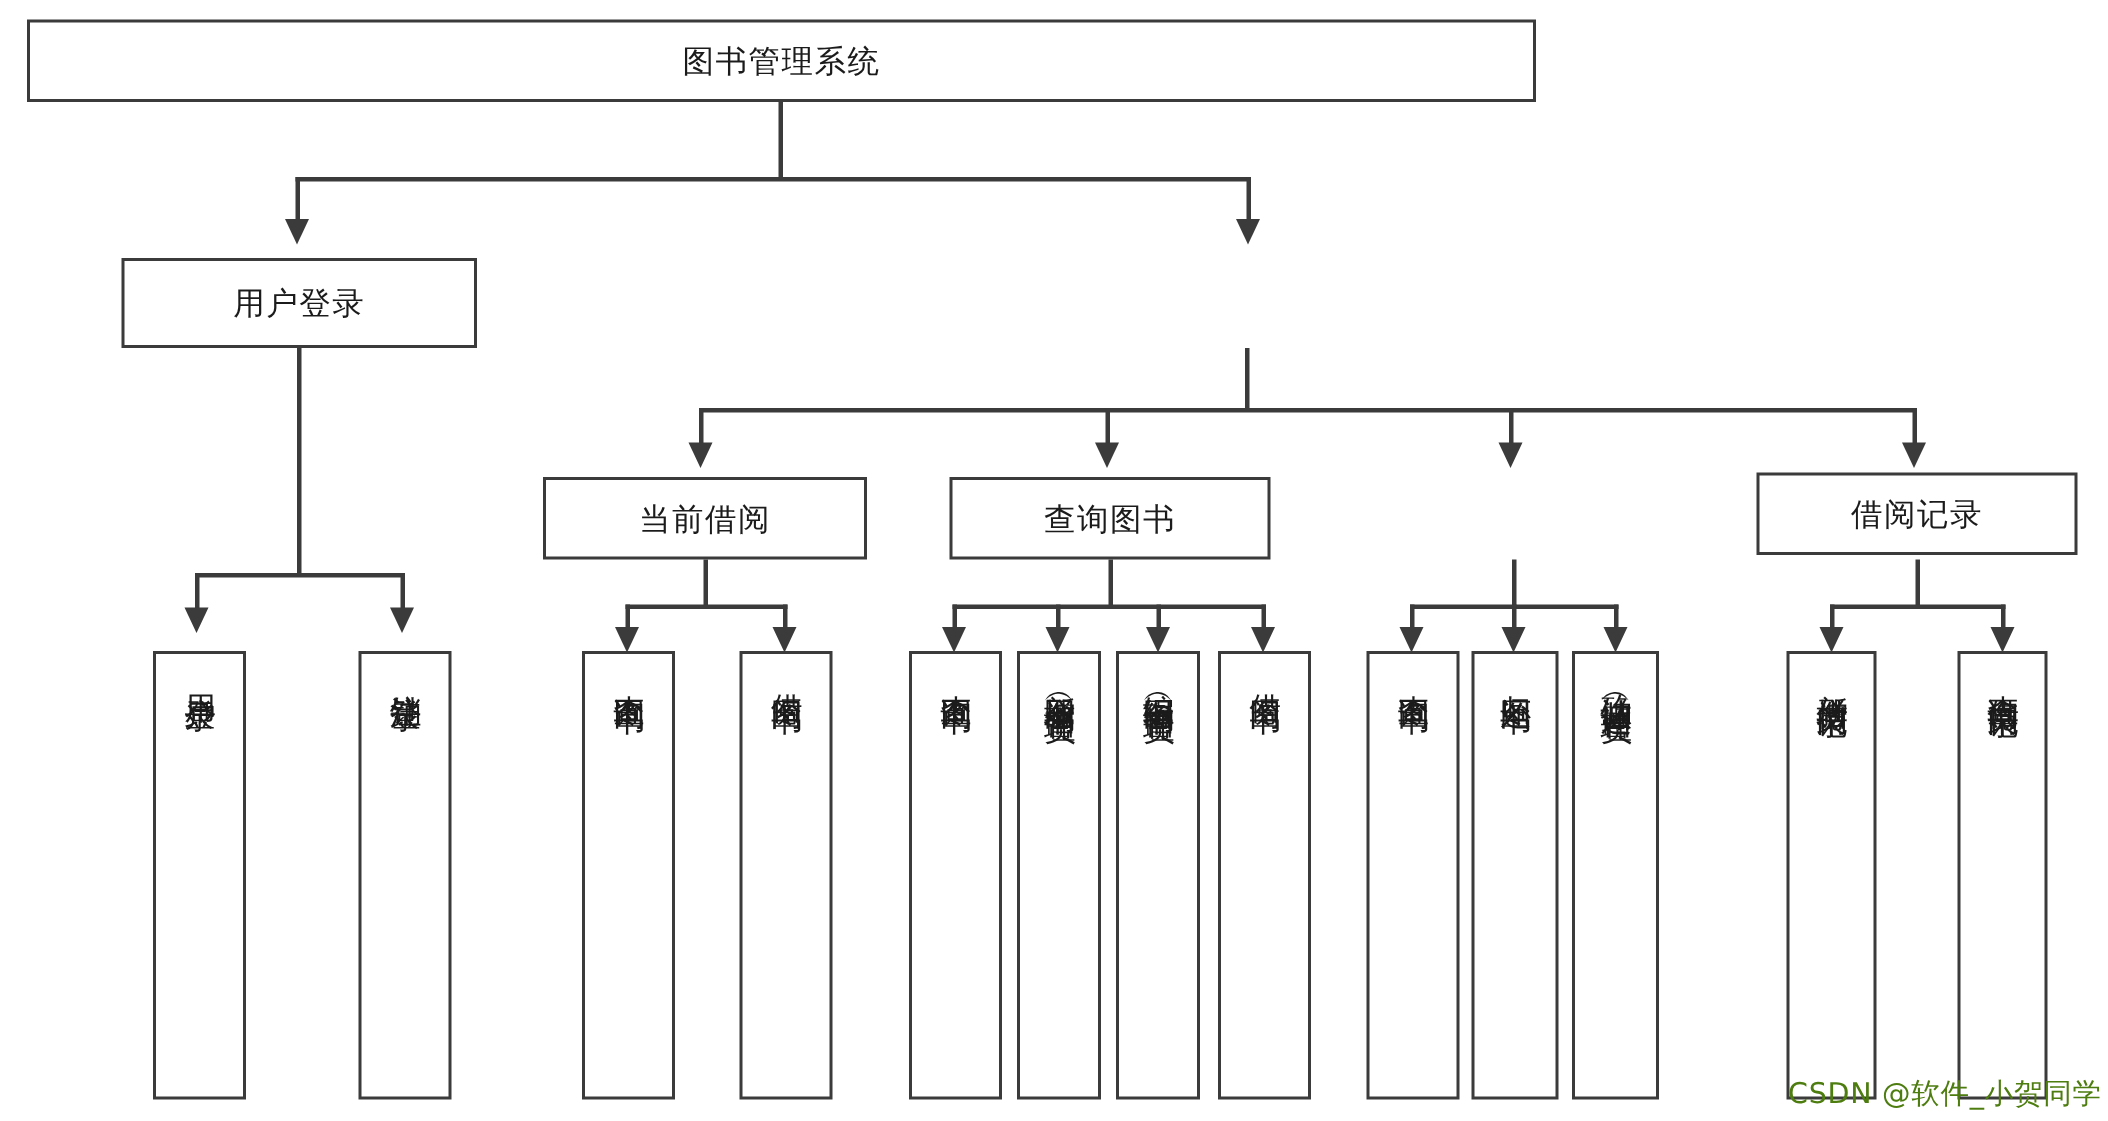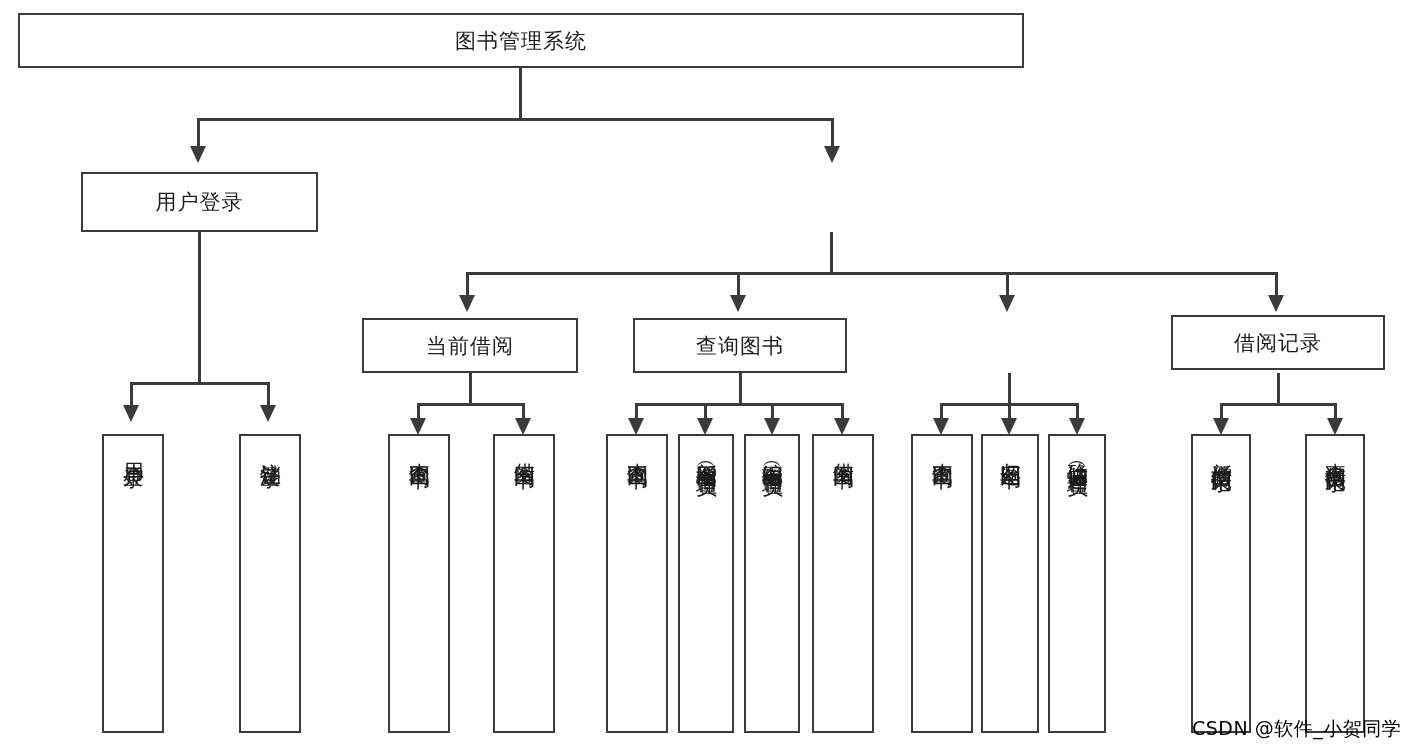--- a/index.html
+++ b/index.html
@@ -65,21 +65,21 @@
     width: 0;
     height: 0;
     border-left: 8px solid transparent;
     border-right: 8px solid transparent;
     border-top: 17px solid #3b3b3b;
   }
   
   #watermark {
     position: absolute;
     font-size: 19px;
-    color: #000000;
+    color: #4d7c0f;
     white-space: nowrap;
     letter-spacing: 0.5px;
   }
 </style>
 </head>
 <body>
 
 <div id="canvas">
 
   <div class="node root" style="left:18px; top:13px; width:1006px; height:55px;">

